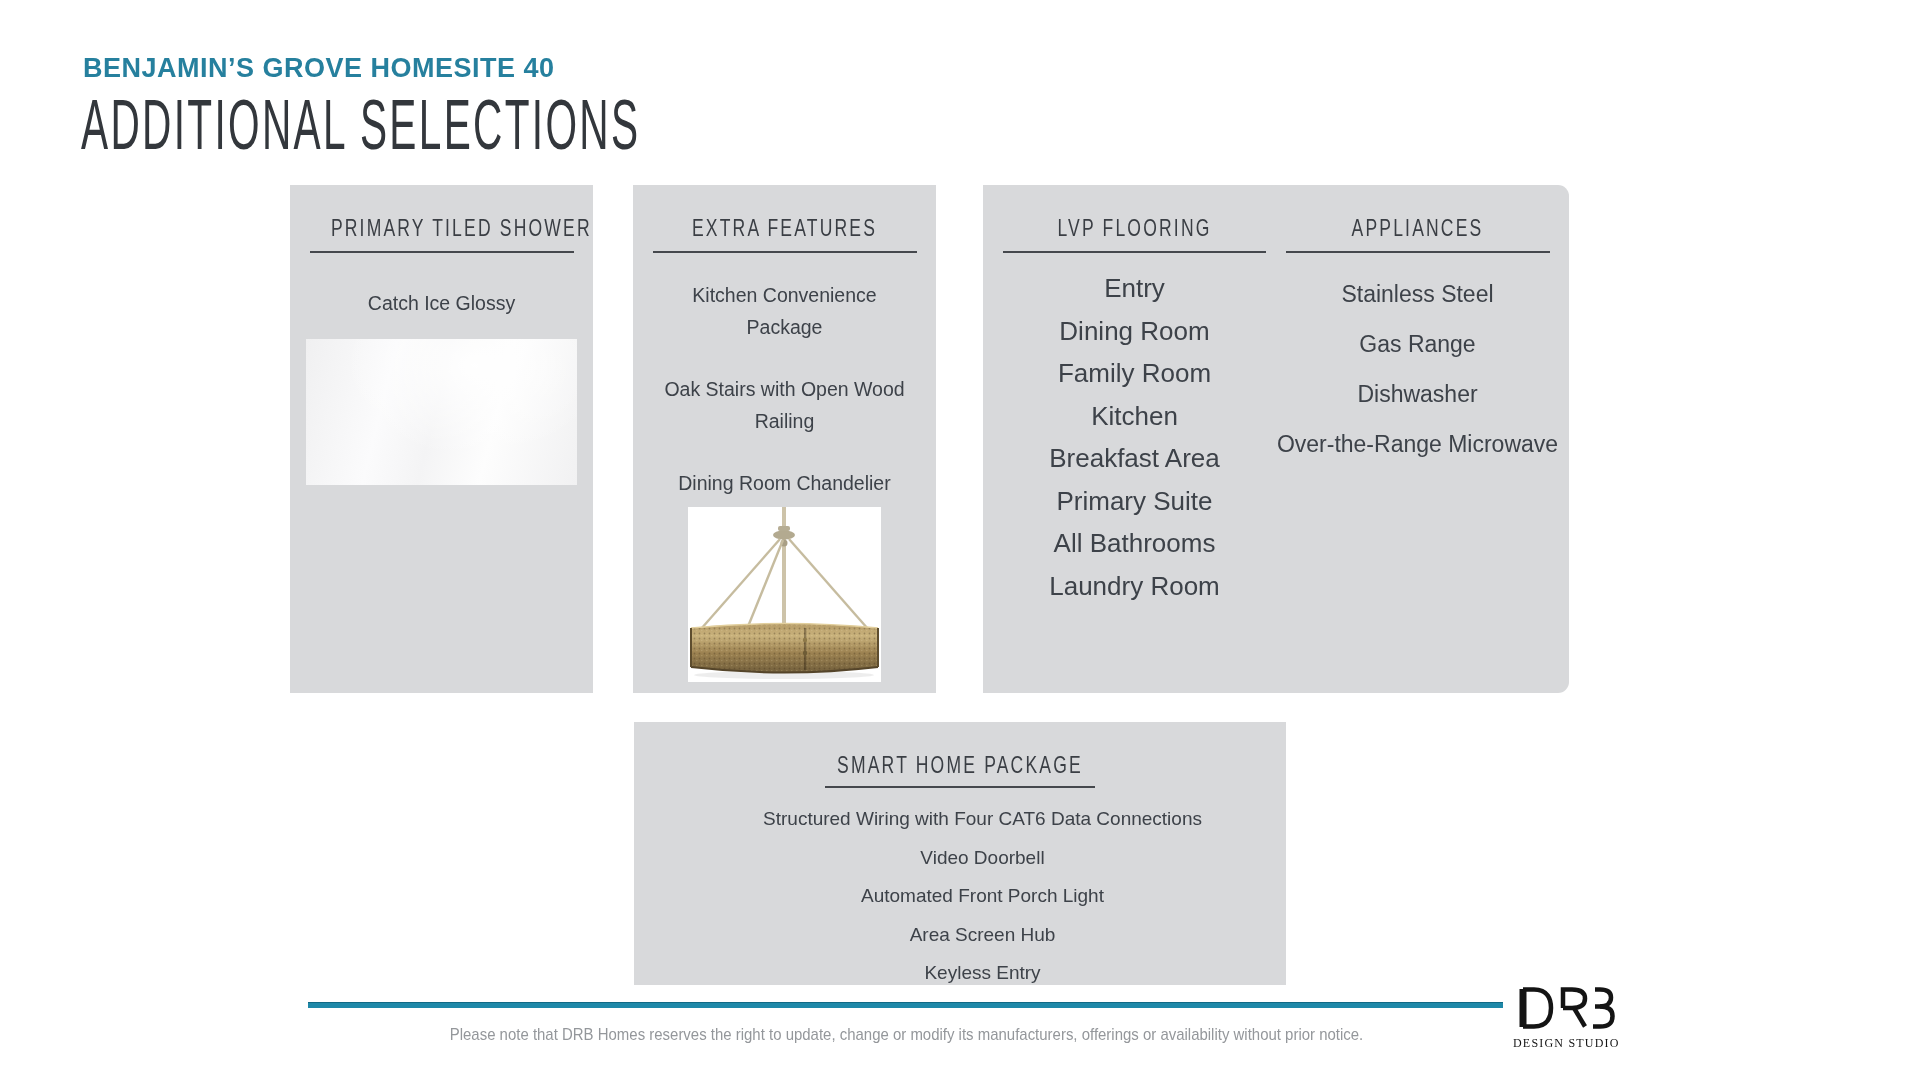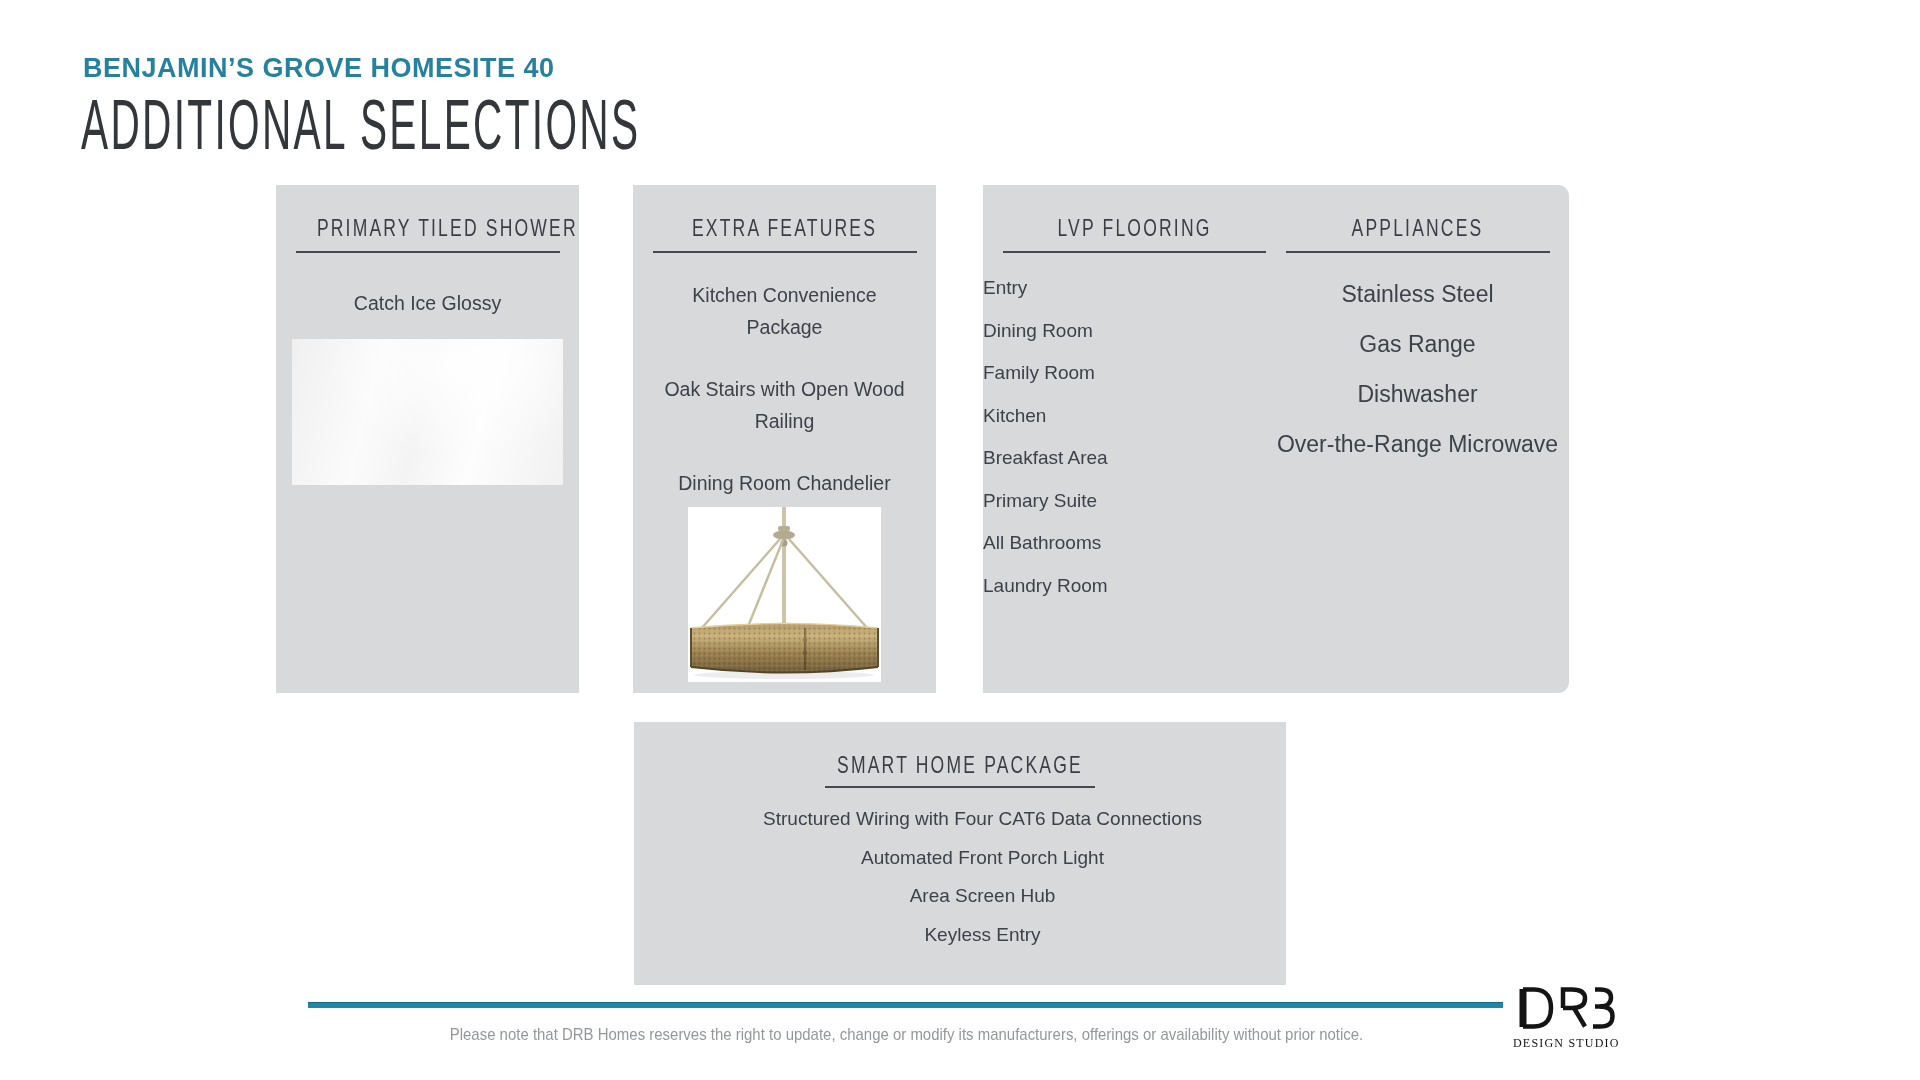--- a/index.html
+++ b/index.html
@@ -15,21 +15,21 @@
   .page-title{
     position:absolute;left:81px;top:94px;
     font-size:70px;line-height:62px;font-weight:normal;
     letter-spacing:4px;color:#33373c;white-space:nowrap;
     transform:scaleX(0.58);transform-origin:0 0;
   }
   .card{
     position:absolute;background:#d8d9db;width:303px;top:185px;height:508px;
   }
   .card.smart{left:634px;top:722px;width:652px;height:263px;}
-  .card-shower{left:276px;}
+  .card-shower{left:290px;}
   .card-extra{left:633px;}
   .card-lvp{left:983px;}
   .card-appliances{left:1266px;border-radius:11px;}
   .card h2{
     margin:30px 0 0;text-align:center;
     font-size:24px;line-height:26px;font-weight:normal;
     letter-spacing:3px;color:#3a3e44;white-space:nowrap;
     transform:scaleX(0.73);transform-origin:50% 50%;
   }
   .rule{width:264px;height:2px;background:#45484d;margin:10px auto 0;}
@@ -44,21 +44,21 @@
       radial-gradient(ellipse at 62% 18%, rgba(255,255,255,0.95), rgba(255,255,255,0) 55%),
       linear-gradient(104deg,#f0f0f1 0%,#fbfbfc 30%,#f4f4f5 48%,#fdfdfd 68%,#f1f1f2 100%);
   }
   .feature-list{margin-top:26px;}
   .feature{
     font-size:19.5px;line-height:32px;color:#3d4249;
     text-align:center;margin:0 28px 30px;
   }
   .feature:last-child{margin-bottom:0;}
   .room-list{margin-top:14px;}
-  .room{font-size:19px;line-height:42.5px;color:#3d4249;}
+  .room{font-size:26px;line-height:42.5px;color:#3d4249;text-align:center;}
   .appliance-list{margin-top:16px;}
   .appliance{font-size:23px;line-height:50px;color:#3d4249;text-align:center;}
   .smart-list{margin-top:12px;padding-left:45px;}
   .smart-item{font-size:19px;line-height:38.5px;color:#3d4249;text-align:center;}
   .chandelier{
     width:193px;height:175px;margin:8px auto 0;background:#ffffff;
   }
   .teal-line{
     position:absolute;left:308px;top:1002px;width:1195px;height:5px;
     background:#1e88a8;border-top:1px solid #106985;
@@ -158,20 +158,21 @@
       <div class="appliance">Dishwasher</div>
       <div class="appliance">Over-the-Range Microwave</div>
     </div>
 </section>
 
 <section class="card smart">
   <h2>SMART HOME PACKAGE</h2>
   <div class="rule"></div>
   <div class="smart-list">
       <div class="smart-item">Structured Wiring with Four CAT6 Data Connections</div>
+      <div class="smart-item">Video Doorbell</div>
       <div class="smart-item">Automated Front Porch Light</div>
       <div class="smart-item">Area Screen Hub</div>
       <div class="smart-item">Keyless Entry</div>
     </div>
 </section>
 
 <div class="teal-line"></div>
 <div class="disclaimer">Please note that DRB Homes reserves the right to update, change or modify its manufacturers, offerings or availability without prior notice.</div>
 
 <div class="logo">

